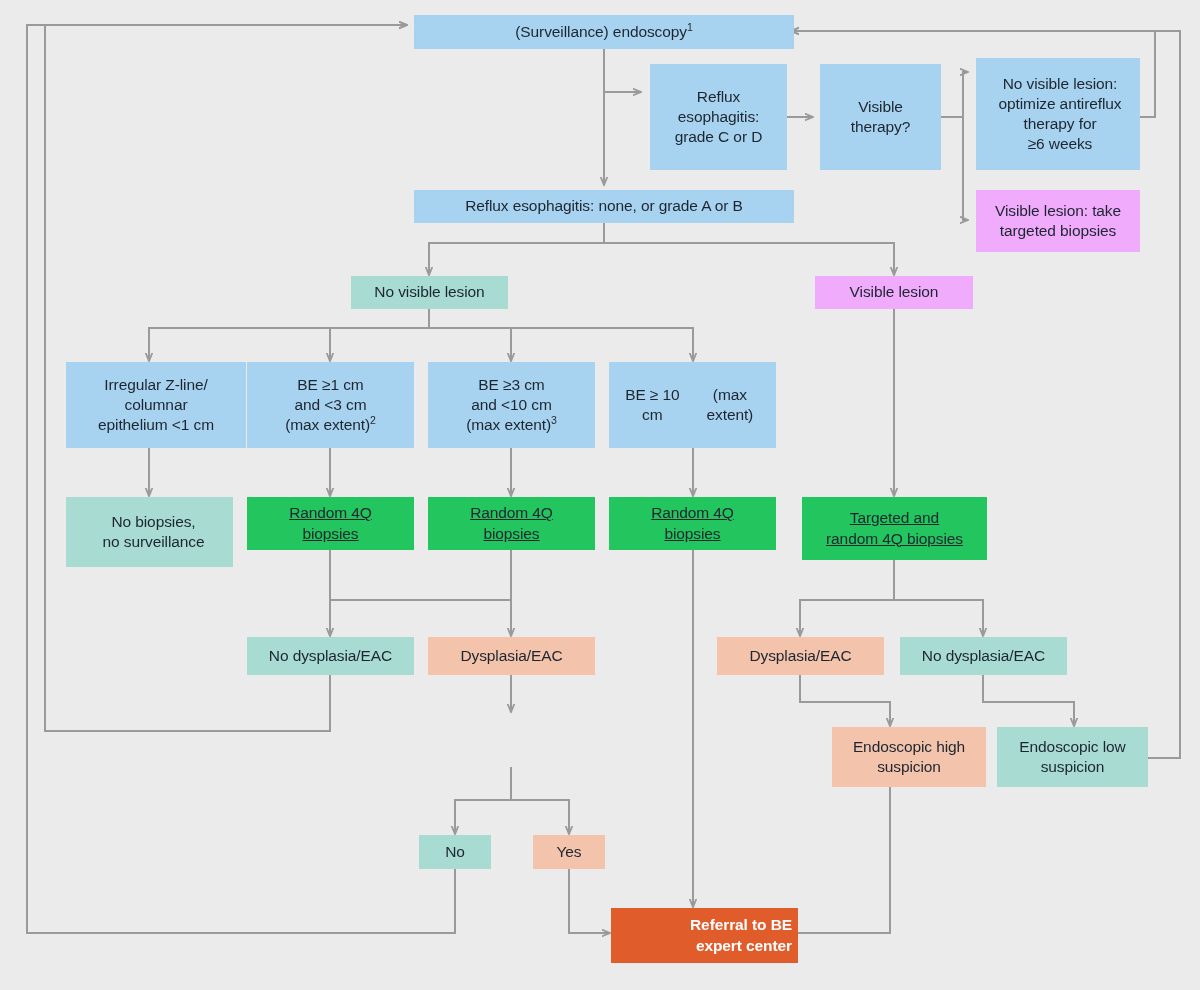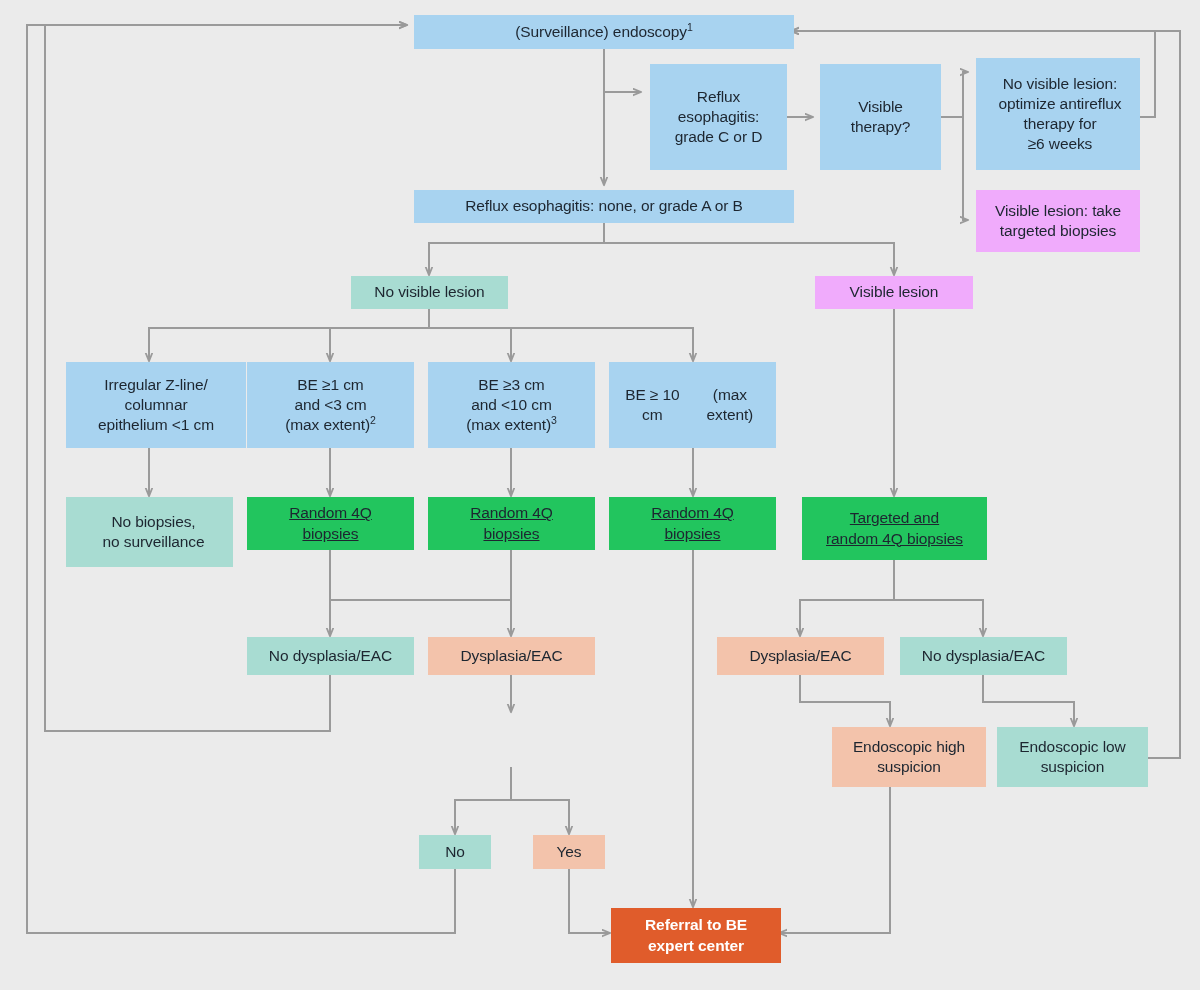--- a/index.html
+++ b/index.html
@@ -216,18 +216,18 @@
   </div>
 
   <div class="node c-teal" style="left:419px;top:835px;width:72px;height:34px;">
     <span>No</span>
   </div>
 
   <div class="node c-salmon" style="left:533px;top:835px;width:72px;height:34px;">
     <span>Yes</span>
   </div>
 
-  <div class="node c-orange-str" style="left:611px;top:908px;width:170px;height:55px;flex-direction:column;">
+  <div class="node c-orange-str" style="left:611px;top:908px;width:187px;height:55px;flex-direction:column;align-items:flex-end;">
     <span>Referral to BE</span>
     <span>expert center</span>
   </div>
 
 </div>
 
 </body></html>

